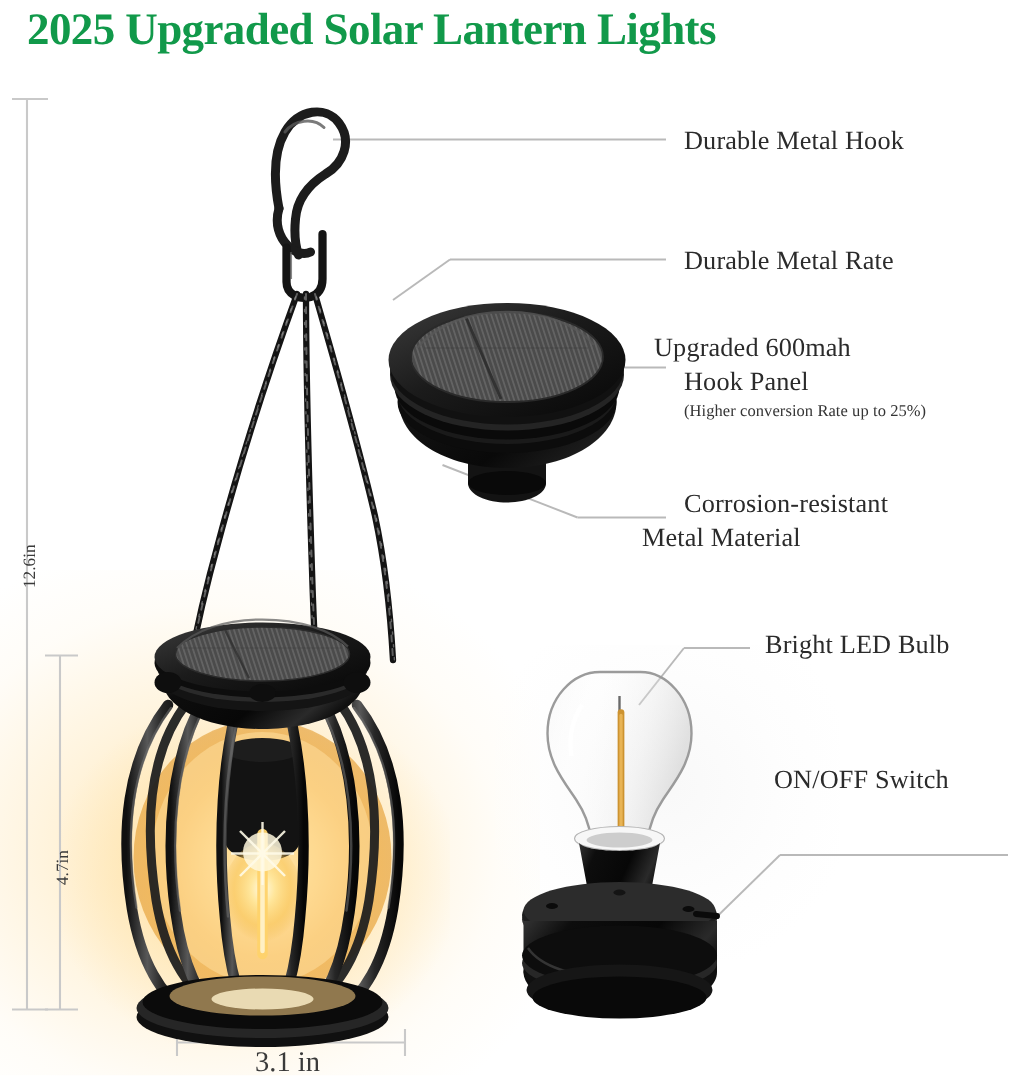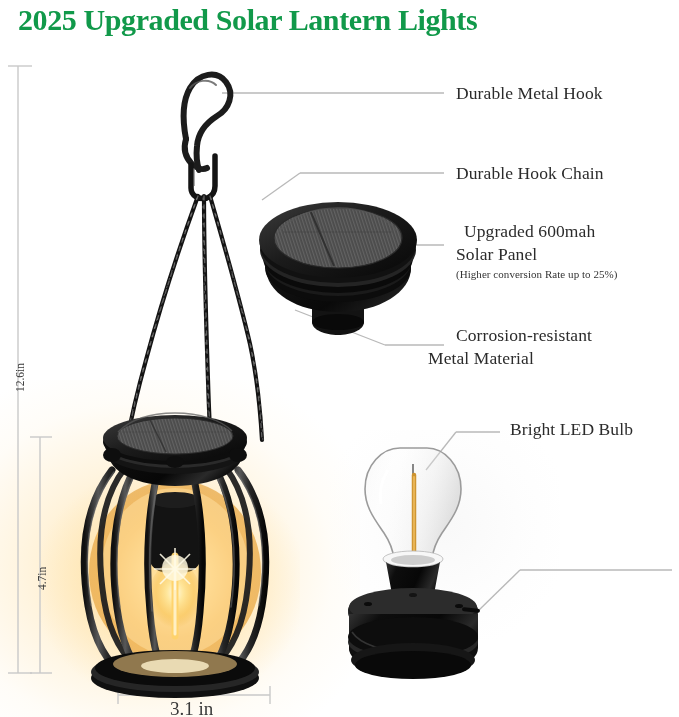--- a/index.html
+++ b/index.html
@@ -381,29 +381,30 @@
       <ellipse cx="413" cy="642" rx="65" ry="20" fill="#272727"></ellipse>
       <ellipse cx="413" cy="637" rx="65" ry="20" fill="#0d0d0d"></ellipse>
       <path d="M352,632 C360,644 382,652 413,652" stroke="#4e4e4e" stroke-width="1.6" fill="none" opacity="0.6"></path>
       <ellipse cx="413" cy="660" rx="62" ry="17" fill="#161616"></ellipse>
       <ellipse cx="413" cy="665" rx="58" ry="14" fill="#090909"></ellipse>
     </g>
   </svg>
 
   <div class="label" style="left:456px; top:82px;text-align:center;">Durable Metal Hook</div>
 
-  <div class="label" style="left:456px; top:162px;">Durable Hook Chain</div>
-
-  <div class="label" style="left:464px; top:220px;text-align:center;">Upgraded 600mah</div>
-  <div class="label" style="left:456px; top:243px;">Solar Panel</div>
+  <div class="label" style="left:456px; top:162px;">Durable Metal Rate</div>
+
+  <div class="label" style="left:436px; top:220px;text-align:center;">Upgraded 600mah</div>
+  <div class="label" style="left:456px; top:243px;">Hook Panel</div>
   <div class="label sub" style="left:456px; top:266px;">(Higher conversion Rate up to 25%)</div>
 
   <div class="label" style="left:456px; top:324px;">Corrosion-resistant</div>
   <div class="label" style="left:428px; top:347px;">Metal Material</div>
 
   <div class="label" style="left:510px; top:418px;">Bright LED Bulb</div>
 
+  <div class="label" style="left:516px; top:508px;">ON/OFF Switch</div>
 
   <div class="dim-v" style="left:14px; top:392px;">12.6in</div>
   <div class="dim-v" style="left:36px; top:590px;">4.7in</div>
   <div class="dim-h" style="left:170px; top:698px;">3.1 in</div>
 
 </div>
 
 </body></html>

